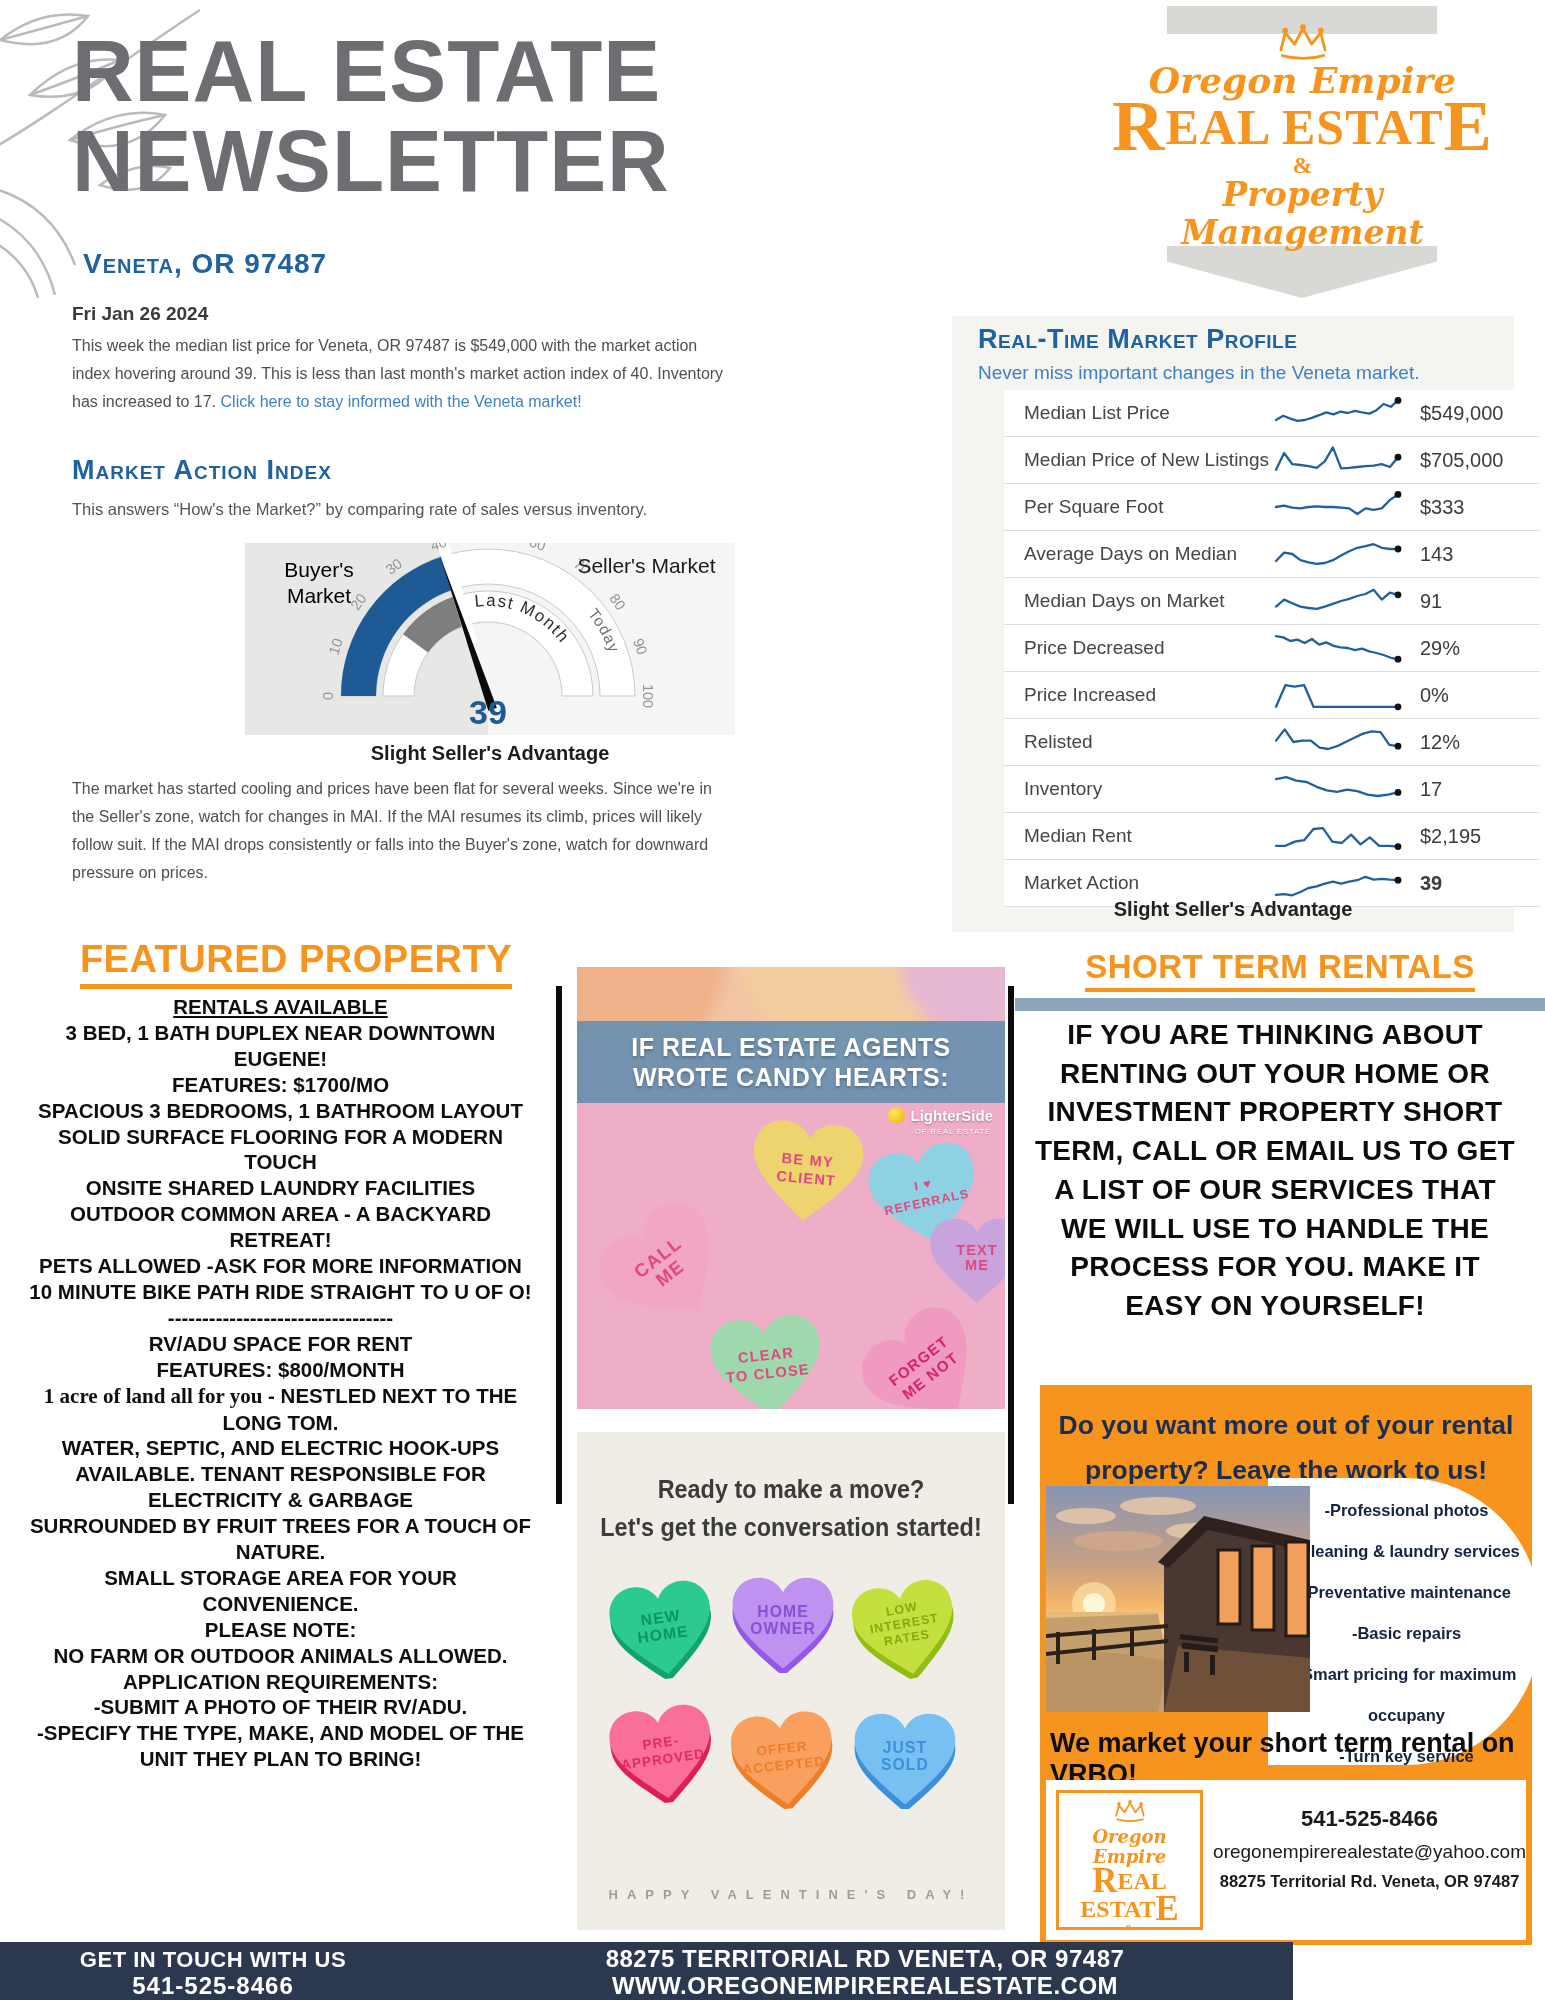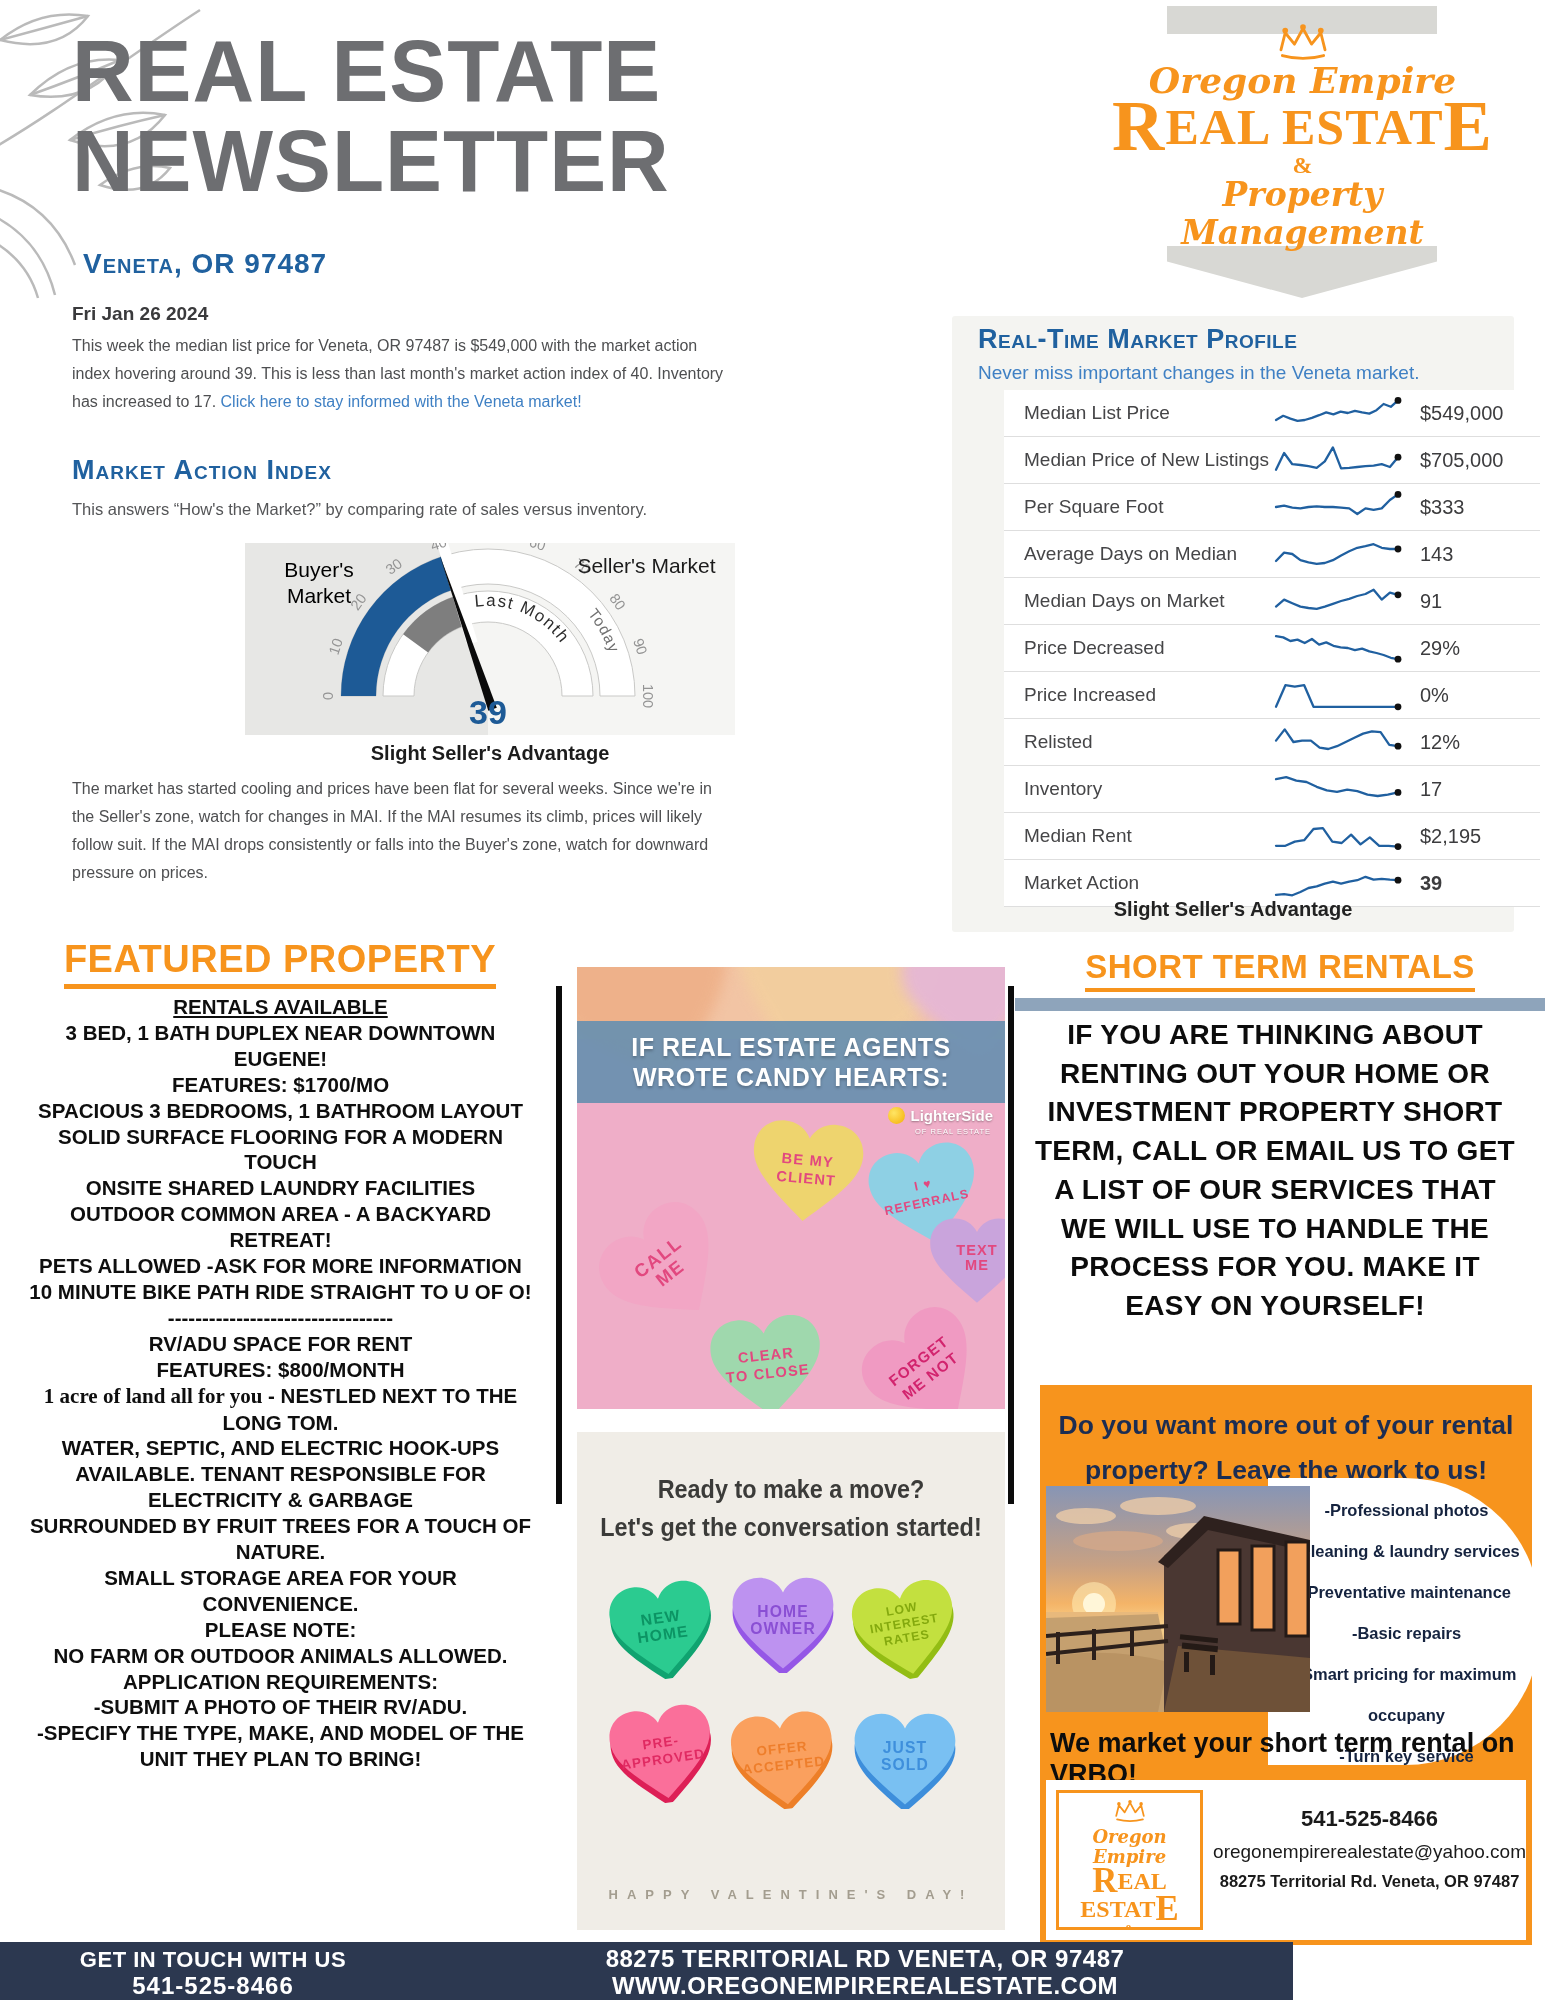--- a/index.html
+++ b/index.html
@@ -44,21 +44,21 @@
   .mp-link{position:absolute;left:978px;top:362px;font-size:19px;color:#3f80c4;}
   .mp-table{position:absolute;left:964px;top:390px;width:536px;background:#fff;margin-left:40px;}
   .mp-row{display:flex;align-items:center;height:46px;border-bottom:1px solid #dedede;padding-left:20px;}
   .mp-label{flex:1;font-size:19px;color:#454547;}
   .mp-spark{width:150px;height:40px;flex:0 0 150px;}
   .mp-value{width:120px;font-size:20px;color:#3c3c3e;}
   .mp-value.bold{font-weight:bold;}
   .mp-adv{position:absolute;left:952px;top:898px;width:562px;text-align:center;font-size:20px;font-weight:bold;color:#222;}
 
   
-  .feat-headwrap{position:absolute;left:0;top:938px;width:560px;text-align:center;}
+  .feat-headwrap{position:absolute;left:16px;top:938px;width:560px;text-align:center;}
   .feat-head{display:inline-block;font-size:38px;font-weight:bold;color:#f7941d;letter-spacing:.5px;
              border-bottom:5px solid #f7941d;padding-bottom:3px;}
   .feat-lines{position:absolute;left:28px;top:994px;width:505px;text-align:center;
               font-size:20.5px;line-height:25.9px;font-weight:bold;color:#0e0e0e;}
   .f-line.u{text-decoration:underline;}
   .f-serif{font-family:"Liberation Serif",serif;font-size:21px;}
 
   .vdiv{position:absolute;top:986px;width:6px;height:518px;background:#0b0b0b;}
 
   

